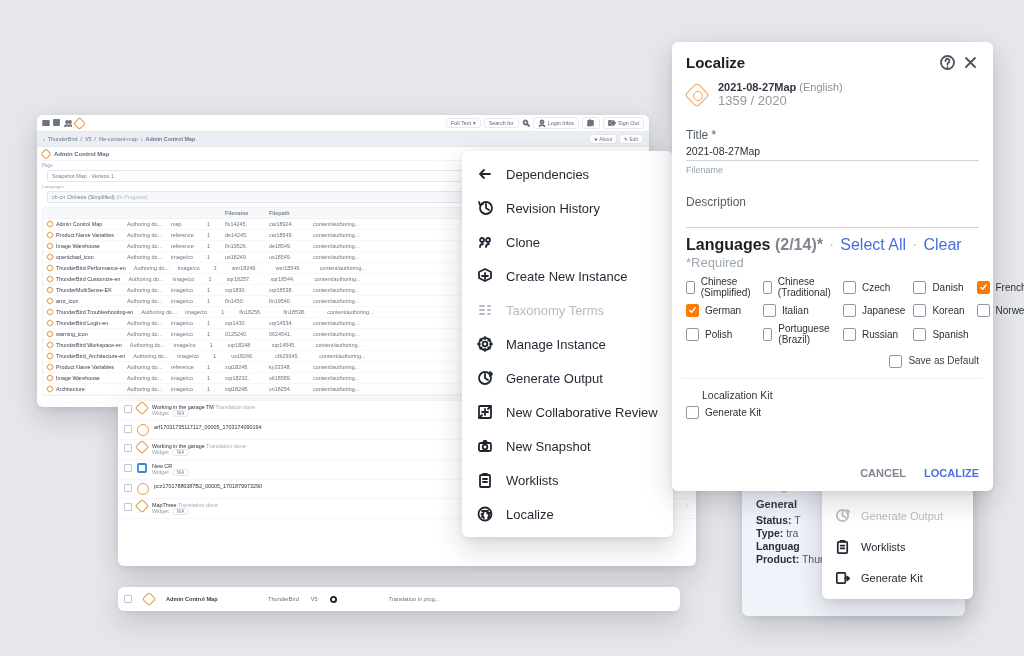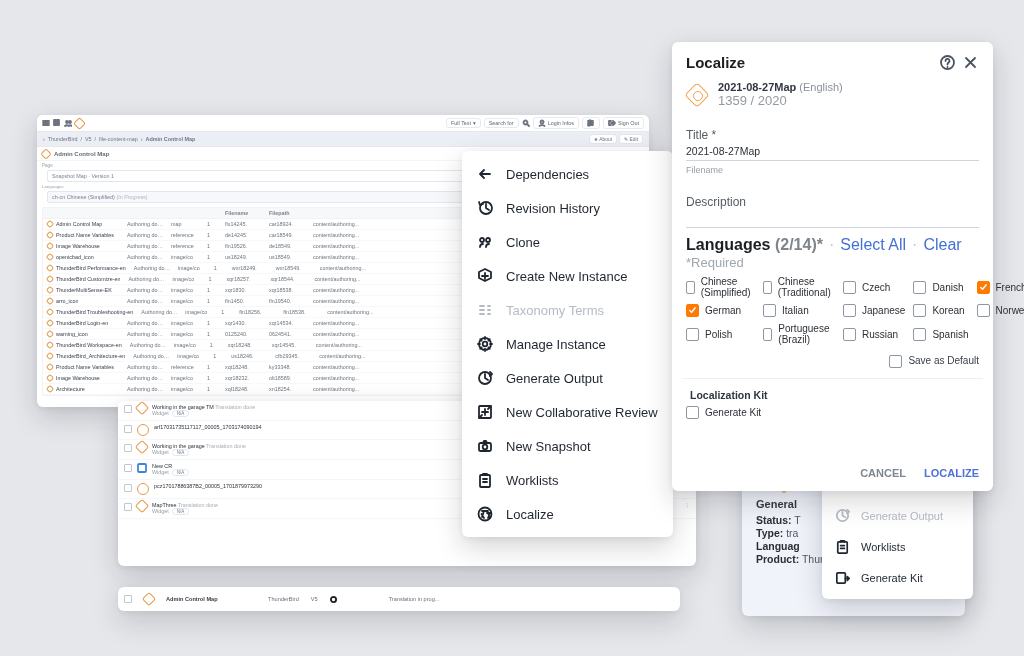--- a/index.html
+++ b/index.html
@@ -106,21 +106,21 @@
   #dlg .langs-h .dot{color:#c0c6d0}
   #dlg .langs-h a{color:var(--link);text-decoration:none}
   #dlg .sub2{font-size:13px;color:#9ea6af;margin:1px 0 6px}
   #dlg .grid{display:grid;grid-template-columns:repeat(5,1fr);gap:6px 8px;margin-bottom:10px}
   #dlg .ck{display:flex;align-items:center;gap:6px;font-size:10px;color:#2b3036}
   #dlg .box{width:11px;height:11px;border:1.4px solid #8f97a2;border-radius:2px;display:flex;align-items:center;justify-content:center}
   #dlg .box.on{border-color:var(--accent);background:var(--accent)}
   #dlg .box.on svg{width:9px;height:9px;color:#fff}
   #dlg .savedef{display:flex;justify-content:flex-end;gap:6px;font-size:10px;color:#3a4049;}
   #dlg .sep{height:1px;background:#eef0f5;margin:10px -4px}
-  #dlg .kit-h{font-size:10.5px;font-weight:700;color:#2f3540;margin:6px 4px 5px}
+  #dlg .kit-h{font-size:10.5px;font-weight:400;color:#2f3540;margin:6px 16px 5px}
   #dlg .actions{display:flex;justify-content:flex-end;gap:18px;margin-top:48px;font-size:11px;font-weight:600}
   #dlg .actions .cancel{color:#7e8690}
   #dlg .actions .go{color:#4f72d9}
 
   
   .ic{stroke:currentColor;stroke-width:1.8;fill:none;stroke-linecap:round;stroke-linejoin:round}
   .nolabel{white-space:nowrap;overflow:hidden;text-overflow:ellipsis}
 </style>
 </head>
 <body>

